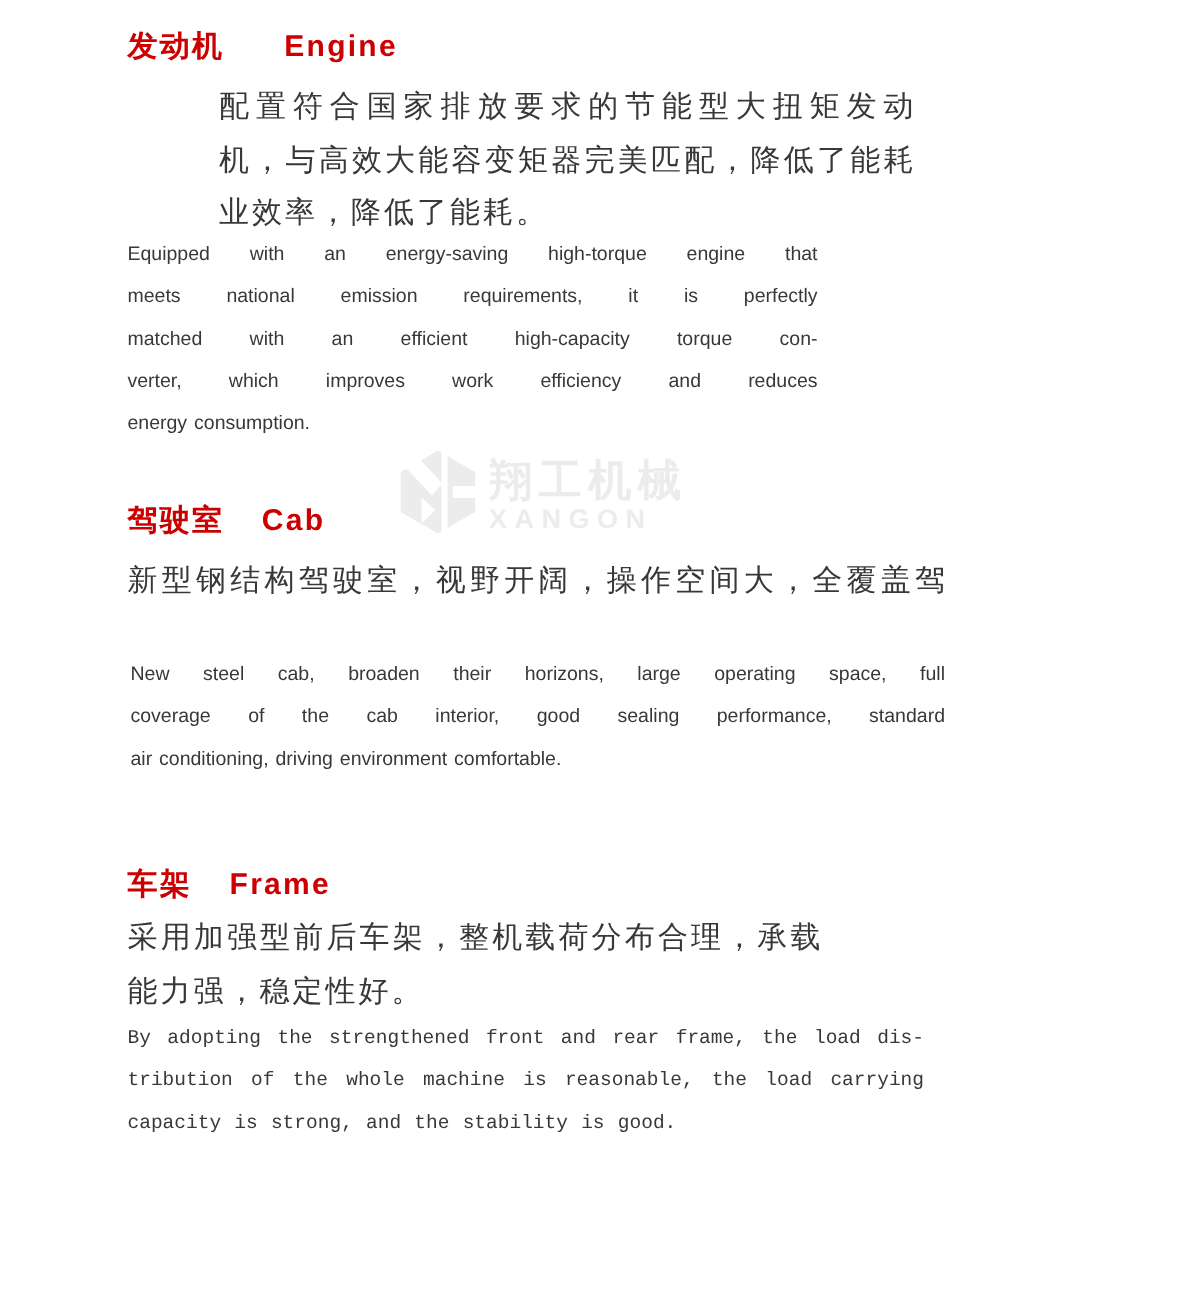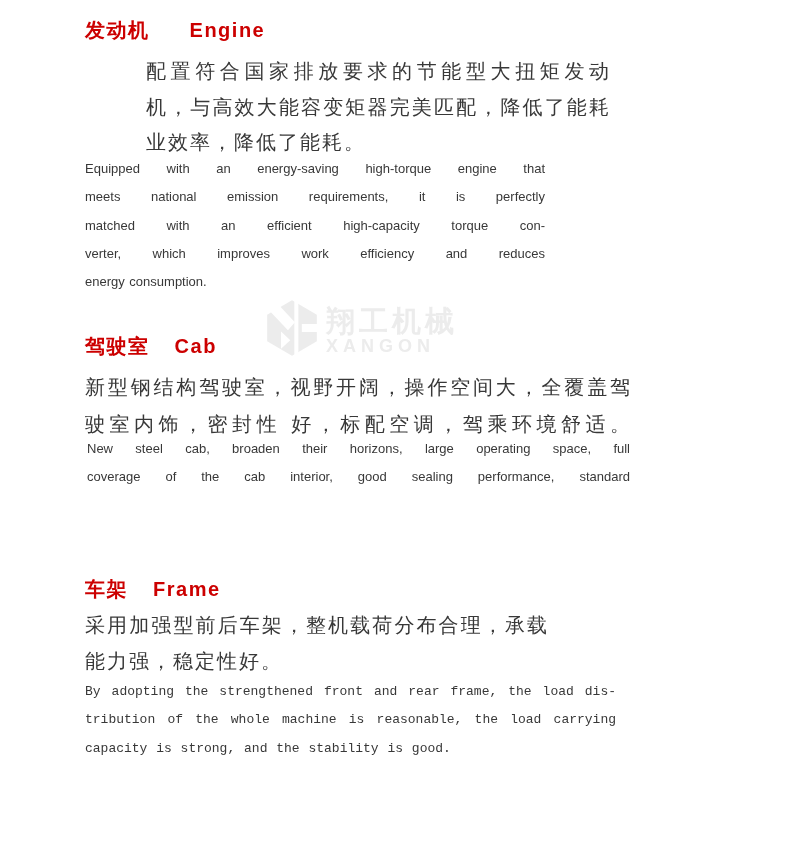--- a/index.html
+++ b/index.html
@@ -96,25 +96,25 @@
       <div class="wm-en">XANGON</div>
     </div>
   </div>
 
   <h2 class="title" id="cab-title">
     <span class="t-zh">驾驶室</span>
     <span class="t-en">Cab</span>
   </h2>
   <div class="block zh" id="cab-zh">
     <div class="line">新型钢结构驾驶室，视野开阔，操作空间大，全覆盖驾</div>
-    <div class="line">驶室内饰，密封性 好，标配空调，驾乘环境舒适。</div>
   </div>
   <div class="block en" id="cab-en">
     <div class="line">New steel cab, broaden their horizons, large operating space, full</div>
     <div class="line">coverage of the cab interior, good sealing performance, standard</div>
+    <div class="line last">air conditioning, driving environment comfortable.</div>
   </div>
 
   <h2 class="title" id="frame-title">
     <span class="t-zh">车架</span>
     <span class="t-en">Frame</span>
   </h2>
   <div class="block zh" id="frame-zh">
     <div class="line">采用加强型前后车架，整机载荷分布合理，承载</div>
     <div class="line last">能力强，稳定性好。</div>
   </div>

